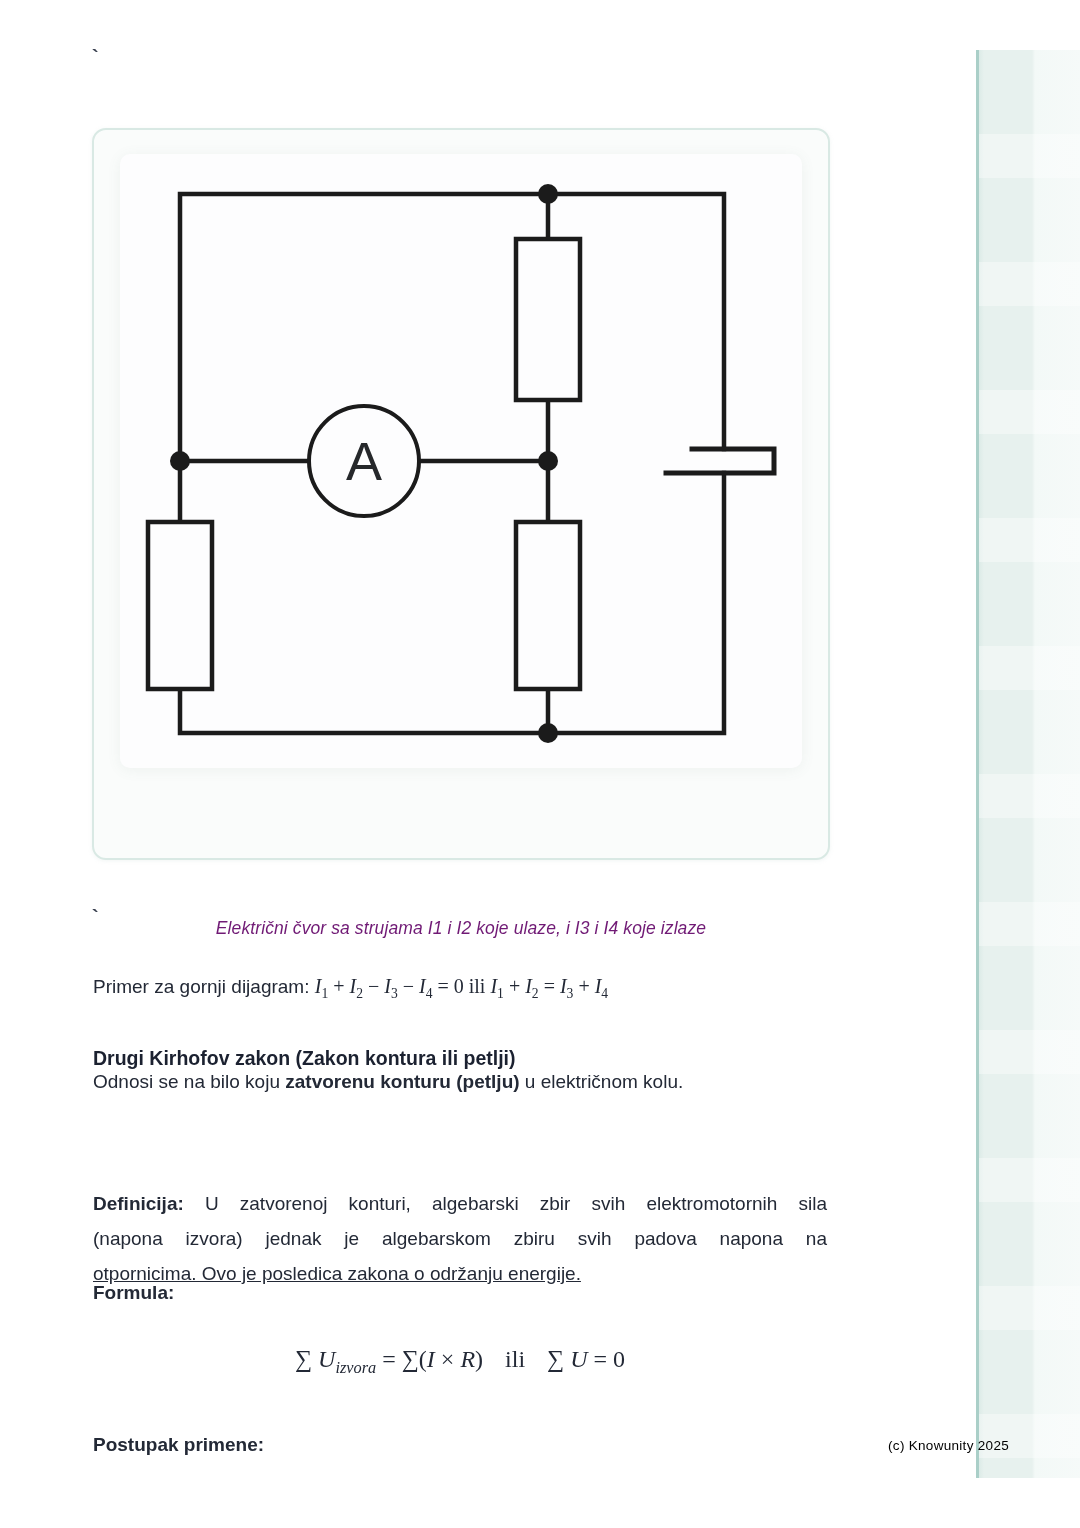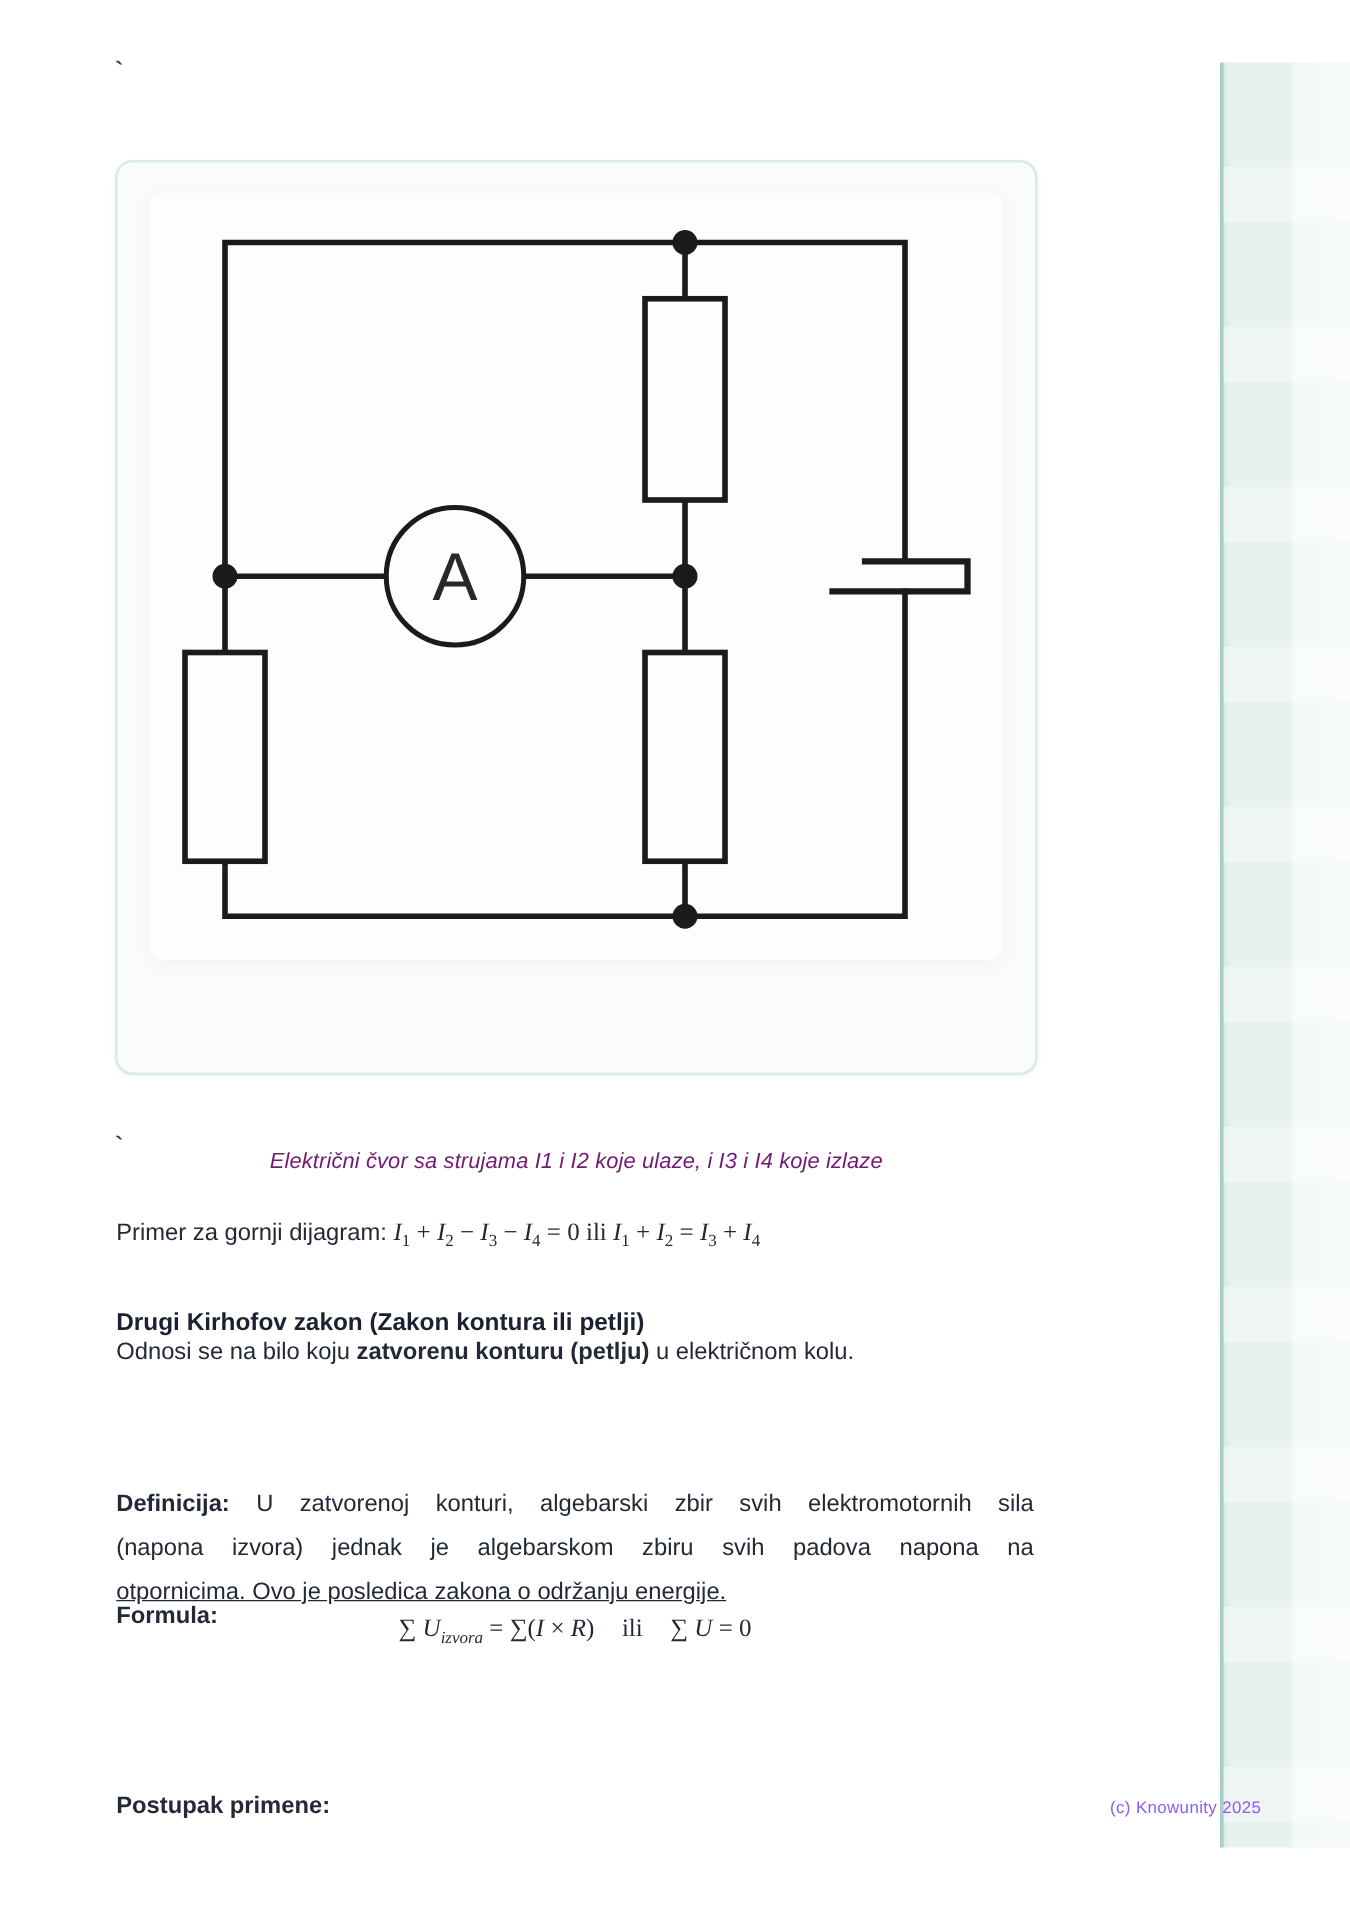--- a/index.html
+++ b/index.html
@@ -51,21 +51,21 @@
   .tblock { position: absolute; left: 93px; width: 734px; font-size: 19px; line-height: 28px; }
   .bold { font-weight: 700; }
 
   .primer      { top: 972px; }
   .heading2    { top: 1032px; font-size: 19.5px; font-weight: 700; color: #1b2130; margin-top: 12px; }
   .odnosi      { top: 1068px; }
   .definicija  { top: 1186px; line-height: 35px; }
   .definicija .jline { display: block; text-align: justify; text-align-last: justify; }
   .definicija .jline.last { text-align-last: left; text-decoration: underline; }
   .formula-label { top: 1279px; font-weight: 700; }
-  .formula-line  { top: 1289px; text-align: center; font-size: 20px; }
+  .formula-line  { top: 1345px; text-align: center; font-size: 24px; }
   .postupak      { top: 1431px; font-weight: 700; }
 
   
   .mi { font-family: "Liberation Serif", serif; font-style: italic; }
   .mr { font-family: "Liberation Serif", serif; }
   .math sub, .formula-line sub { font-size: .68em; line-height: 0; }
   .gap { display: inline-block; width: 22px; }
   .math { font-size: 20px; }
 
   
@@ -79,21 +79,21 @@
   .edge-stripe::after {
     content: "";
     position: absolute; inset: 0;
     background: repeating-linear-gradient(180deg,
       rgba(255,255,255,0) 0px, rgba(255,255,255,0) 84px,
       rgba(255,255,255,.38) 84px, rgba(255,255,255,.38) 128px);
   }
 
   .copyright {
     position: absolute; top: 1438px; right: 71px;
-    font-size: 13.5px; color: #8b5cf6;
+    font-size: 13.5px; color: #000000;
     letter-spacing: .3px;
     z-index: 5;
   }
 </style>
 </head>
 <body>
 
 <span class="stray-tick top">`</span>
 <span class="stray-tick mid">`</span>
 

